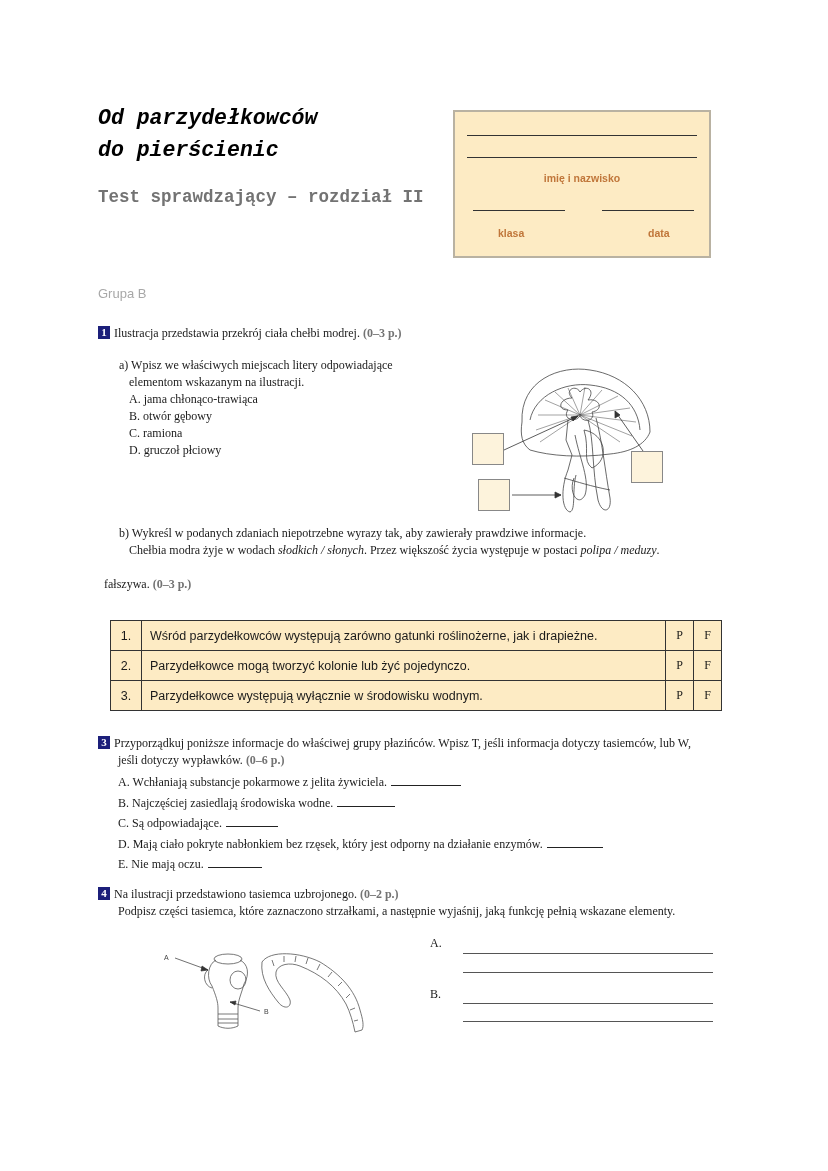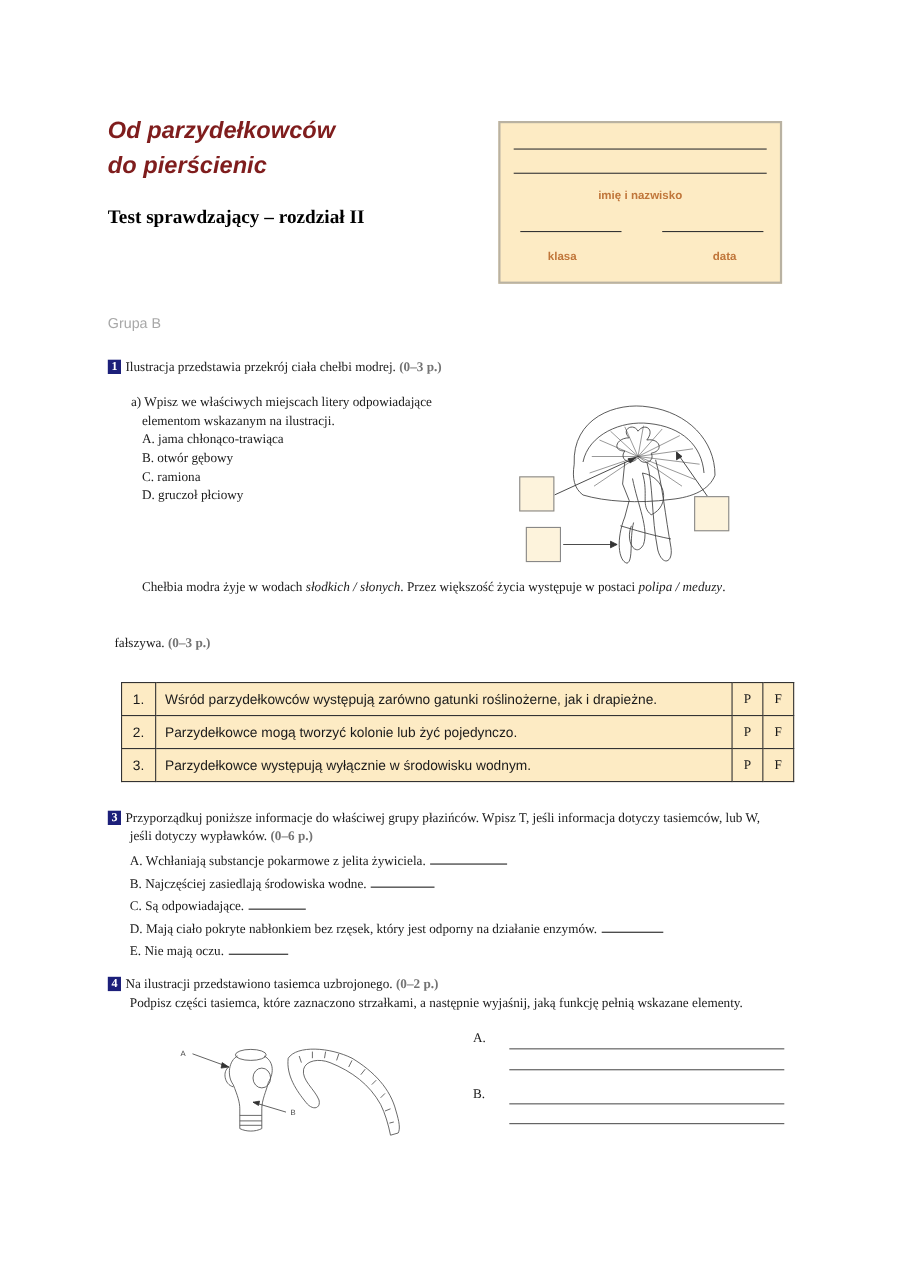--- a/index.html
+++ b/index.html
@@ -1,22 +1,22 @@
 <!DOCTYPE html>
 <html><head>
 <meta charset="utf-8">
 <style>
   html, body { margin:0; padding:0; background:#ffffff; }
   body { width:828px; height:1171px; position:relative; overflow:hidden;
          font-family:"Liberation Serif", serif; color:#1a1a1a; }
   .abs { position:absolute; }
-  .title { left:98px; top:102px; font-family:Liberation Sans, sans-serif; font-style:italic; font-weight:bold;
-           font-size:21.5px; line-height:32px; color:#7f1d1d; }
-  .subtitle { left:98px; top:187px; font-family:Liberation Serif, serif; font-weight:bold;
-              font-size:17.5px; color:#000000; }
+  .title { left:98px; top:102px; font-family:Liberation Mono, monospace; font-style:italic; font-weight:bold;
+           font-size:21.5px; line-height:32px; color:#000000; }
+  .subtitle { left:98px; top:187px; font-family:Liberation Mono, monospace; font-weight:bold;
+              font-size:17.5px; color:#737373; }
   .namebox { left:453px; top:110px; width:258px; height:148px; background:#fdebc4;
              border:2px solid #b9b2a2; box-sizing:border-box; }
   .namebox .line { position:absolute; height:1px; background:#333; }
   .namebox .lbl { position:absolute; font-family:"Liberation Sans", sans-serif; font-weight:bold;
                   font-size:10.5px; color:#c0763a; }
   .group { left:98px; top:286px; font-family:"Liberation Sans", sans-serif; font-size:13px; color:#a8a8a8; }
   .qnum { display:inline-block; width:12px; height:13px; background:#1c1f7a; color:#fff;
           font-family:"Liberation Serif", serif; font-weight:bold; font-size:11px; line-height:13px;
           text-align:center; margin-right:4px; vertical-align:1px; }
   .txt { font-size:12px; line-height:17px; }
@@ -99,20 +99,21 @@
       <polygon points="101,135 95,132 95,138"></polygon>
     <line x1="183" y1="91" x2="155" y2="51"></line>
       <polygon points="155,51 155,58 160,55"></polygon>
   </g>
 </svg>
 <div class="box" style="left:472px; top:433px; width:32px; height:32px;"></div>
 <div class="box" style="left:478px; top:479px; width:32px; height:32px;"></div>
 <div class="box" style="left:631px; top:451px; width:32px; height:32px;"></div>
 
 <div class="abs txt" style="left:119px; top:525px;">
+  <div>b) Wykreśl w podanych zdaniach niepotrzebne wyrazy tak, aby zawierały prawdziwe informacje.</div>
   <div style="padding-left:10px;">
     <span>Chełbia modra żyje w wodach </span><span class="it">słodkich / słonych</span><span>. Przez większość życia występuje w postaci </span><span class="it">polipa / meduzy</span><span>.</span>
   </div>
 </div>
 
 <div class="abs txt" style="left:98px; top:576px; width:640px;">
   <div style="padding-left:6px;"><span>fałszywa.</span> <span class="pts">(0–3 p.)</span></div>
 </div>
 <table class="pf">
   <tbody>

